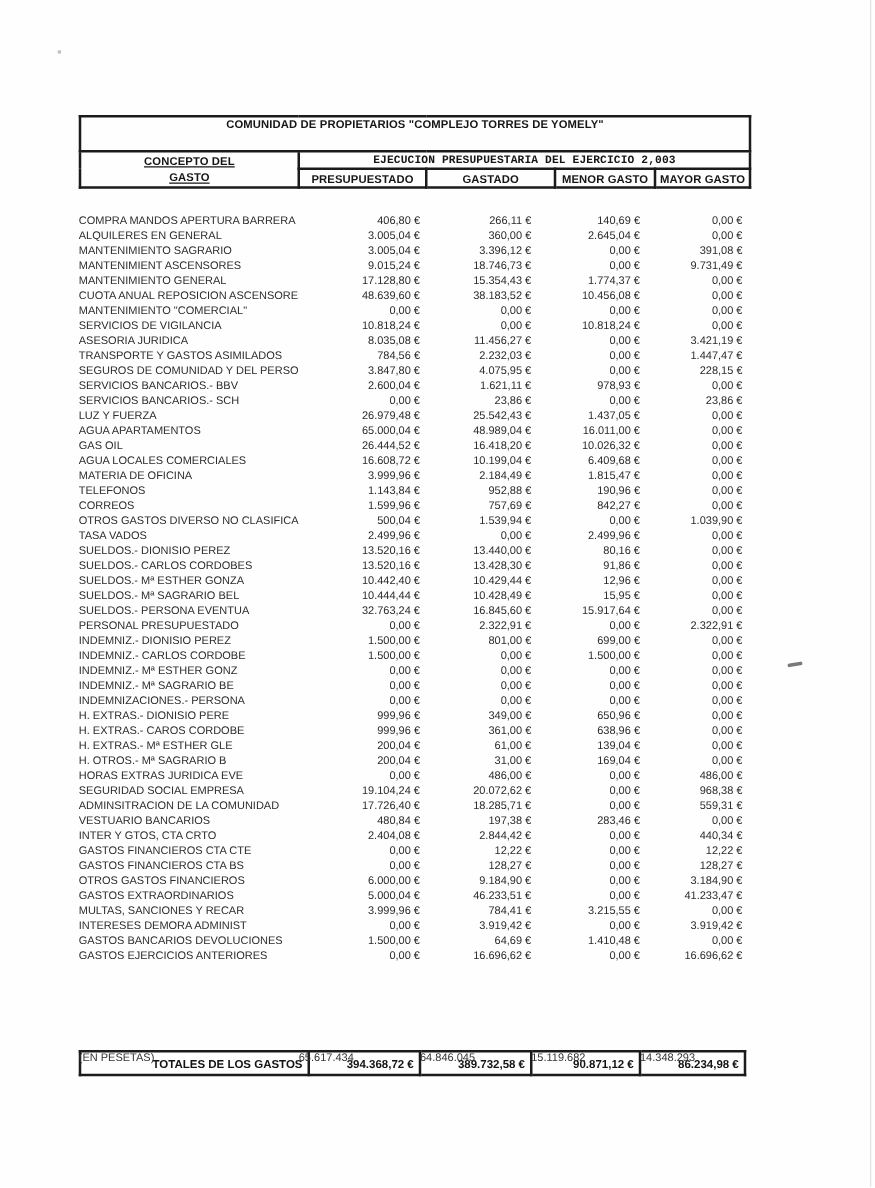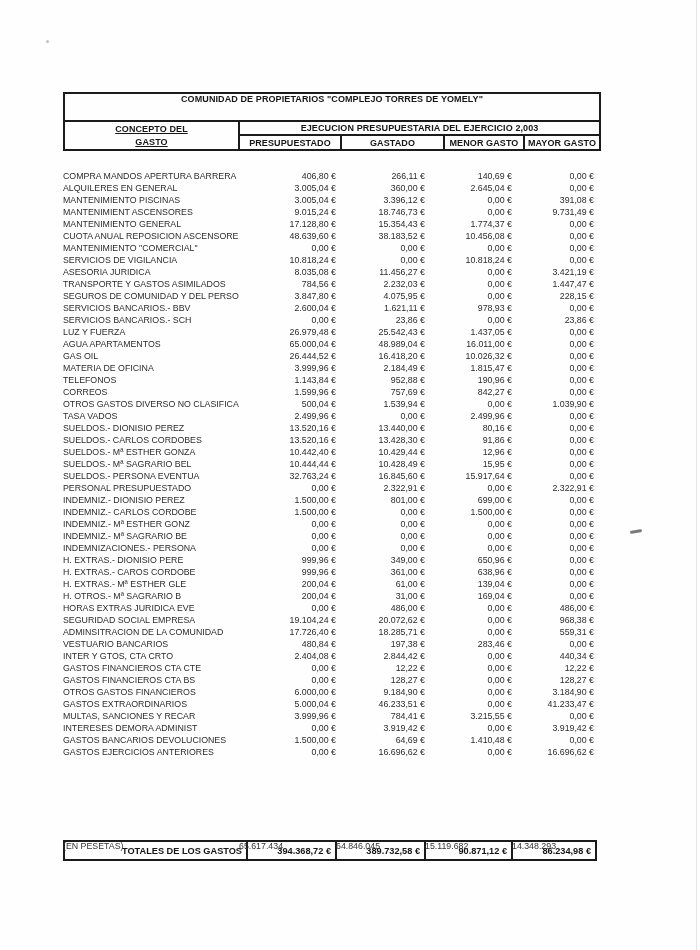--- a/index.html
+++ b/index.html
@@ -12,21 +12,21 @@
   .hdr-table{
     position:absolute;left:63px;top:92px;width:536px;
     border-collapse:collapse;table-layout:fixed;
   }
   .hdr-table td{
     border:2px solid #1b1b1b;font-weight:bold;font-size:9px;
     text-align:center;padding:0;color:#161616;letter-spacing:.1px;
   }
   .hdr-title{height:26px;vertical-align:top;padding-top:2px;}
   .hdr-concept{height:26px;line-height:13px;text-decoration:underline;}
-  .hdr-exec{height:12px;}
+  .hdr-exec{height:12px;font-family:Liberation Mono, monospace;}
   .hdr-col{height:13px;}
   
   .data-table{
     position:absolute;left:63px;top:170px;width:531px;
     border-collapse:collapse;table-layout:fixed;font-size:8.8px;
   }
   .data-table td{
     padding:0;height:12px;line-height:12px;white-space:nowrap;overflow:hidden;
     color:#2b2b2b;
   }
@@ -115,21 +115,21 @@
           <td class="num">0,00 €</td>
         </tr>
         <tr>
           <td>ALQUILERES EN GENERAL</td>
           <td class="num">3.005,04 €</td>
           <td class="num">360,00 €</td>
           <td class="num">2.645,04 €</td>
           <td class="num">0,00 €</td>
         </tr>
         <tr>
-          <td>MANTENIMIENTO PISCINAS</td>
+          <td>MANTENIMIENTO SAGRARIO</td>
           <td class="num">3.005,04 €</td>
           <td class="num">3.396,12 €</td>
           <td class="num">0,00 €</td>
           <td class="num">391,08 €</td>
         </tr>
         <tr>
           <td>MANTENIMIENT ASCENSORES</td>
           <td class="num">9.015,24 €</td>
           <td class="num">18.746,73 €</td>
           <td class="num">0,00 €</td>
@@ -210,20 +210,27 @@
           <td class="num">65.000,04 €</td>
           <td class="num">48.989,04 €</td>
           <td class="num">16.011,00 €</td>
           <td class="num">0,00 €</td>
         </tr>
         <tr>
           <td>GAS OIL</td>
           <td class="num">26.444,52 €</td>
           <td class="num">16.418,20 €</td>
           <td class="num">10.026,32 €</td>
+          <td class="num">0,00 €</td>
+        </tr>
+        <tr>
+          <td>AGUA LOCALES COMERCIALES</td>
+          <td class="num">16.608,72 €</td>
+          <td class="num">10.199,04 €</td>
+          <td class="num">6.409,68 €</td>
           <td class="num">0,00 €</td>
         </tr>
         <tr>
           <td>MATERIA DE OFICINA</td>
           <td class="num">3.999,96 €</td>
           <td class="num">2.184,49 €</td>
           <td class="num">1.815,47 €</td>
           <td class="num">0,00 €</td>
         </tr>
         <tr>

